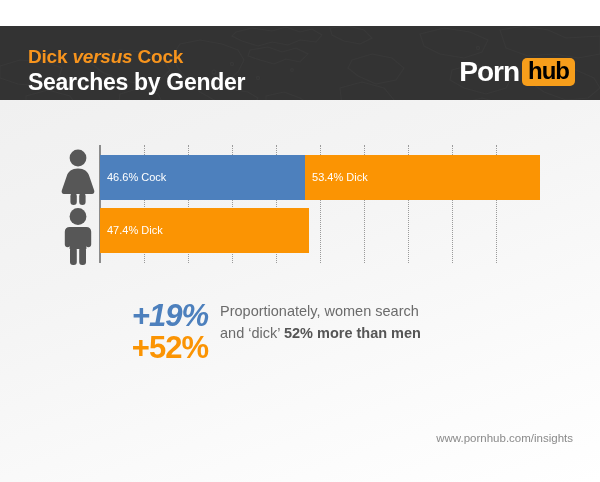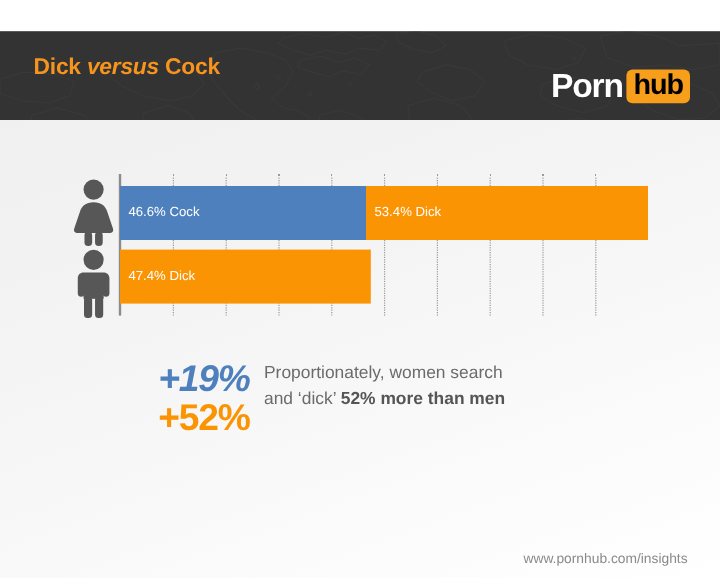--- a/index.html
+++ b/index.html
@@ -202,21 +202,21 @@
     font-size: 14.5px;
     color: #6b6b6b;
     line-height: 22px;
   }
   .desc-col b { color: #555555; font-weight: bold; }
 
   
   .footer {
     position: absolute;
     right: 27px;
-    top: 360px;
+    top: 332px;
     font-size: 11.5px;
     color: #8a8a8a;
   }
 </style>
 </head>
 <body>
 
 <div class="infographic">
 
   <div class="header">
@@ -244,20 +244,21 @@
         <circle cx="258" cy="52" r="1.6"></circle>
         <circle cx="292" cy="44" r="1.4"></circle>
         <circle cx="478" cy="22" r="1.6"></circle>
         <circle cx="540" cy="52" r="1.6"></circle>
         <circle cx="168" cy="76" r="1.4"></circle>
       </g>
     </svg>
 
     <div class="title-block">
       <div class="title-line1"><span>Dick </span><span class="versus">versus</span><span> Cock</span></div>
+      <div class="title-line2">Searches by Gender</div>
     </div>
 
     <div class="logo">
       <span class="logo-porn">Porn</span>
       <span class="logo-hub">hub</span>
     </div>
   </div>
 
   <div class="body-area">
 

